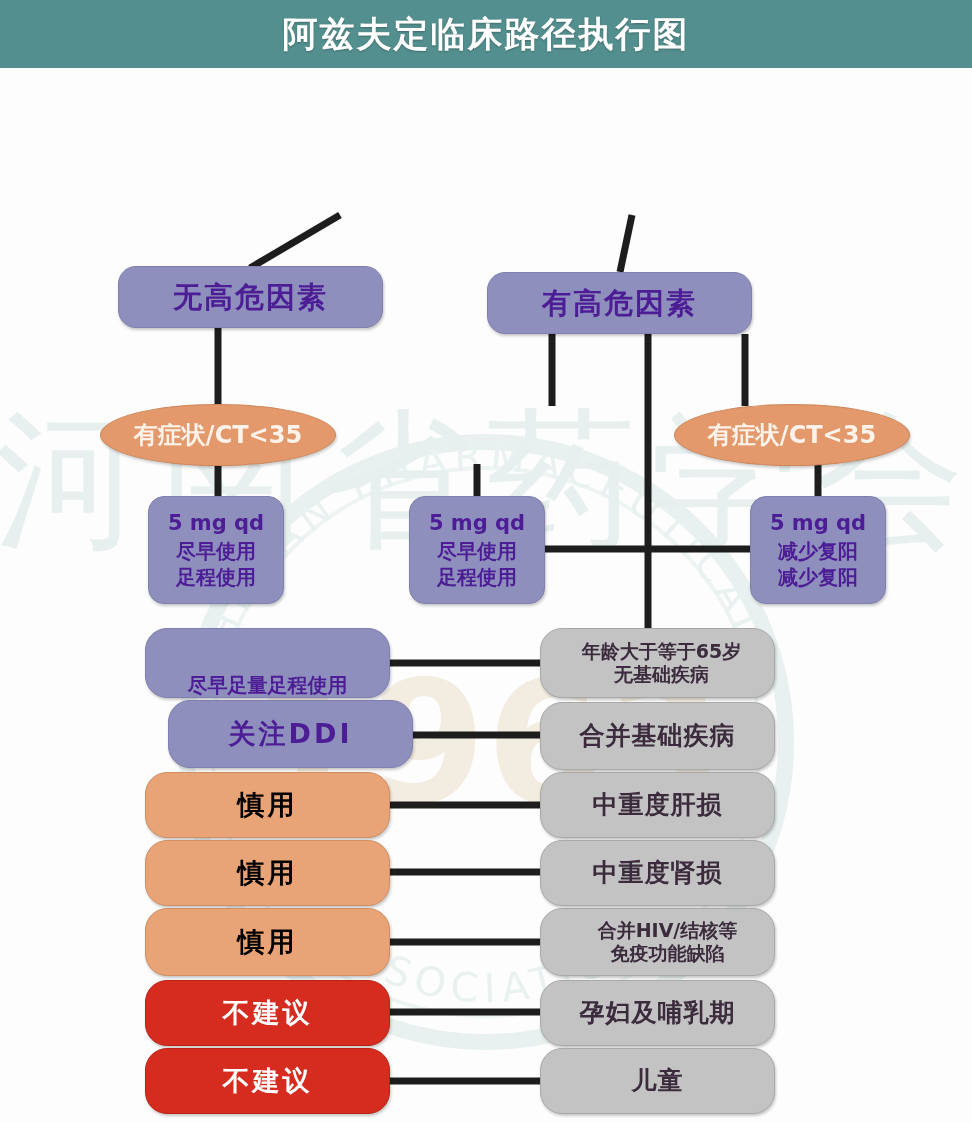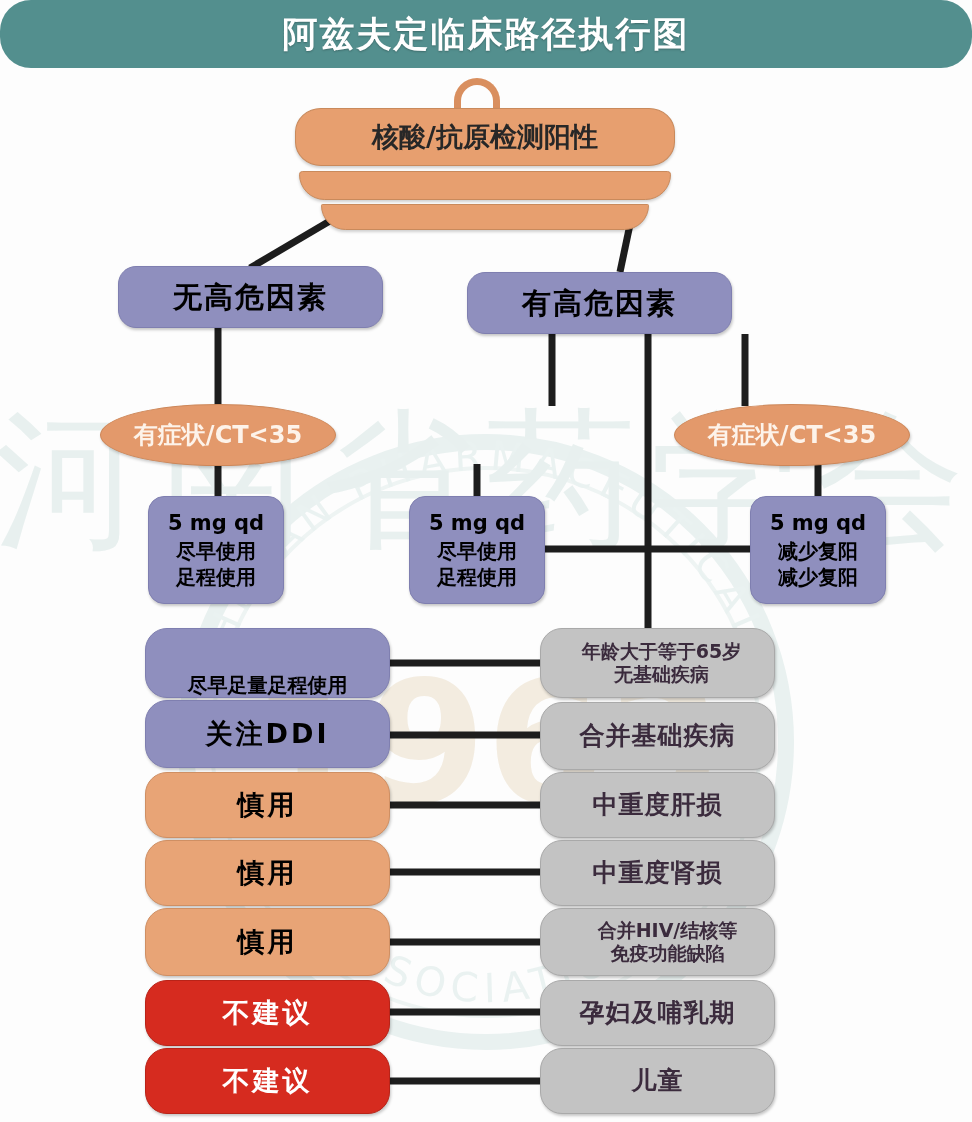--- a/index.html
+++ b/index.html
@@ -25,21 +25,21 @@
     display:flex; align-items:flex-start; justify-content:center;
     font-size: 150px; color:#e8f0ef; letter-spacing: 14px;
     font-family:"DejaVu Sans","Liberation Sans",sans-serif;
     white-space:nowrap;
   }
 
   
   .header {
     position:absolute; left:0; top:0; width:972px; height:68px;
     background:#538f8e; z-index:6;
-    display:flex; align-items:center; justify-content:center;border-radius:31px;
+    display:flex; align-items:center; justify-content:center;
   }
   .header-title {
     color:#ffffff; font-size:35px; font-weight:bold; letter-spacing:2px;
     font-family:"DejaVu Sans","Liberation Sans",sans-serif;
     text-shadow: 0 1px 2px rgba(0,0,0,.25);
   }
 
   
   .nodetext { display:block; line-height:1.18; }
 
@@ -79,41 +79,41 @@
   .node {
     position:absolute; z-index:4;
     display:flex; align-items:center; justify-content:center;
     text-align:center;
     border-radius:18px;
     box-shadow:1px 2px 3px rgba(0,0,0,.22);
   }
   .node .nodetext{
     font-family:"DejaVu Sans","Liberation Sans",sans-serif;
   }
-  .purple  { background:#8f8fbe; border:1px solid #7f7fb0; color:#000000; }
+  .purple  { background:#8f8fbe; border:1px solid #7f7fb0; color:#4c1d95; }
   .orange  { background:#e8a476; border:1px solid #cf8f63; color:#000000; }
   .red     { background:#d62b1f; border:1px solid #b92318; color:#ffffff; }
   .grey    { background:#c3c3c3; border:1px solid #a9a9a9; color:#3b2b3d; }
 
   
   .ellipse {
     position:absolute; z-index:4;
     display:flex; align-items:center; justify-content:center;
     background:#e3996b; border:1px solid #cd8759;
     border-radius:50%; color:#fdf3ea;
     box-shadow:1px 2px 3px rgba(0,0,0,.2);
   }
   .ellipse .nodetext{
     font-size:24px; font-weight:bold; letter-spacing:0px; white-space:nowrap;
     font-family:"DejaVu Sans","Liberation Sans",sans-serif;
   }
 
   
   #lvl2-left  { left:118px; top:266px; width:265px; height:62px; }
-  #lvl2-right { left:467px; top:272px; width:265px; height:62px; }
+  #lvl2-right { left:487px; top:272px; width:265px; height:62px; }
   #lvl2-left .nodetext, #lvl2-right .nodetext {
     font-size:29px; font-weight:bold; letter-spacing:2px;
   }
 
   
   #el-1 { left:100px; top:404px; width:236px; height:62px; }
   #el-2 { left:404px; top:404px; width:236px; height:62px; }
   #el-3 { left:674px; top:404px; width:236px; height:62px; }
 
   
@@ -195,28 +195,20 @@
       <line x1="390" y1="663" x2="542" y2="663"></line>
       <line x1="390" y1="735" x2="542" y2="735"></line>
       <line x1="390" y1="805" x2="542" y2="805"></line>
       <line x1="390" y1="872" x2="542" y2="872"></line>
       <line x1="390" y1="942" x2="542" y2="942"></line>
       <line x1="390" y1="1012" x2="542" y2="1012"></line>
       <line x1="390" y1="1081" x2="542" y2="1081"></line>
     </g>
   </svg>
 
-  <div class="pot" id="pot-wrap">
-    <div class="pot-handle"></div>
-    <div class="pot-band" id="pot-top">
-      <span class="nodetext">核酸/抗原检测阳性</span>
-    </div>
-    <div class="pot-band" id="pot-mid"></div>
-    <div class="pot-band" id="pot-bot"></div>
-  </div>
 
   <div class="node purple" id="lvl2-left">
     <span class="nodetext">无高危因素</span>
   </div>
   <div class="node purple" id="lvl2-right">
     <span class="nodetext">有高危因素</span>
   </div>
 
   <div class="ellipse" id="el-1">
     <span class="nodetext">有症状/CT&lt;35</span>
@@ -250,21 +242,21 @@
   <div id="pairs-layer">
       <div class="pair-left purple" style="top: 628px; height: 70px; align-items: flex-end;">
         <span class="nodetext sz-sm">尽早足量足程使用</span>
       </div>
       <div class="pair-right grey" style="top: 628px; height: 70px;">
         <div>
           <span class="nodetext sz-xs">年龄大于等于65岁</span>
           <span class="nodetext sz-xs">无基础疾病</span>
         </div>
       </div>
-      <div class="pair-left purple" style="top: 700px; height: 68px;">
+      <div class="pair-left purple" style="top: 700px; height: 68px; margin-left: 23px;">
         <span class="nodetext sz-lg">关注DDI</span>
       </div>
       <div class="pair-right grey" style="top: 702px; height: 68px;">
         <div>
           <span class="nodetext sz-md">合并基础疾病</span>
         </div>
       </div>
       <div class="pair-left orange" style="top: 772px; height: 66px;">
         <span class="nodetext sz-lg">慎用</span>
       </div>

